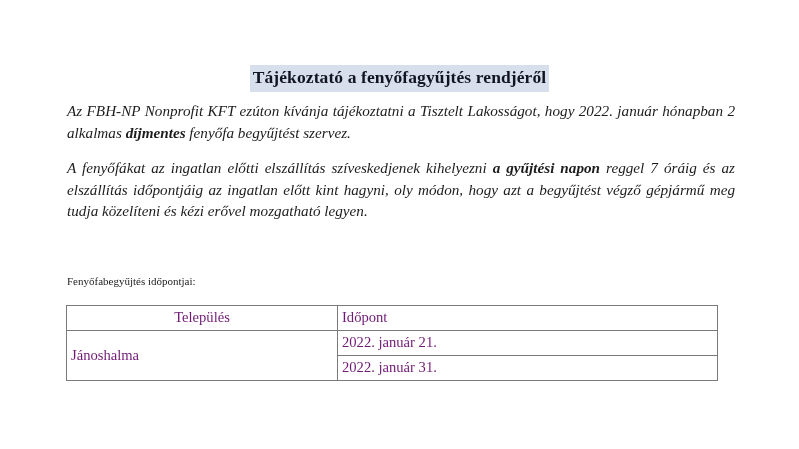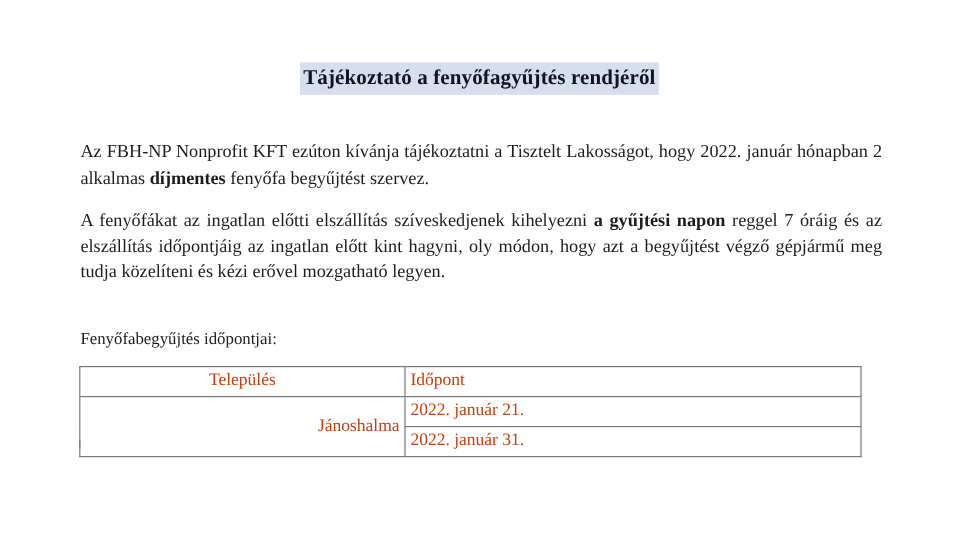--- a/index.html
+++ b/index.html
@@ -15,92 +15,93 @@
     overflow: hidden;
   }
   .page {
     position: relative;
     width: 799px;
     height: 449px;
     box-sizing: border-box;
   }
   .doc-title-wrap {
     position: absolute;
-    top: 52px;
+    top: 65px;
     left: 0;
     width: 799px;
     text-align: center;
   }
   .doc-title {
     display: inline-block;
     background: #d6dfeb;
     color: #111522;
     font-size: 17.5px;
     font-weight: bold;
     letter-spacing: 0.1px;
     padding: 2px 3px 3px 3px;
     line-height: 1.25;
   }
   .body-block {
     position: absolute;
     left: 67px;
-    top: 116px;
+    top: 100px;
     width: 668px;
+    font-style: italic;
   }
   p.para {
     margin: 0 0 14px 0;
     font-size: 15.2px;
     line-height: 1.42;
     text-align: justify;
     text-justify: inter-word;
     color: #1c1c1c;
   }
   p.para:last-child {
     margin-bottom: 0;
   }
   b.strong {
     font-weight: bold;
   }
   .label-line {
     position: absolute;
     left: 67px;
     top: 274px;
-    font-size: 14px;
+    font-size: 11px;
     line-height: 1.4;
     color: #1c1c1c;
   }
   .table-wrap {
     position: absolute;
     left: 66px;
     top: 305px;
     width: 652px;
   }
   table.schedule {
     border-collapse: collapse;
     width: 652px;
     table-layout: fixed;
     font-size: 14.6px;
-    color: #c2410c;
+    color: #701a75;
   }
   table.schedule td {
     border: 1px solid #7a7a7a;
     padding: 2px 4px;
     line-height: 1.35;
     height: 20px;
     vertical-align: middle;
   }
   td.col-place-head {
     width: 262px;
     text-align: center;
   }
   td.col-date-head {
     text-align: left;
   }
   td.place-cell {
-    text-align: right;
+    text-align: left;
     border-bottom: none;
     vertical-align: middle;
     margin-top: 47px;
   }
   td.date-cell {
     text-align: left;
     padding-left: 5px;
     margin-left: 27px;
   }
   .left-stub {

